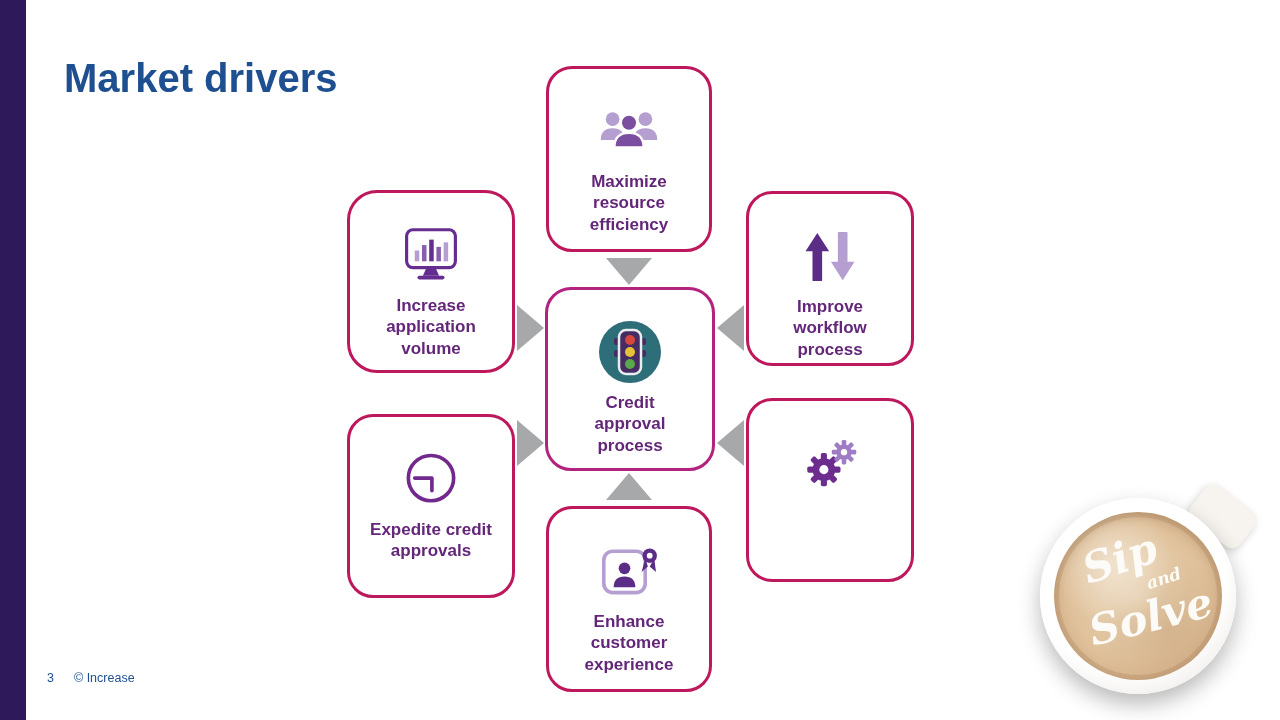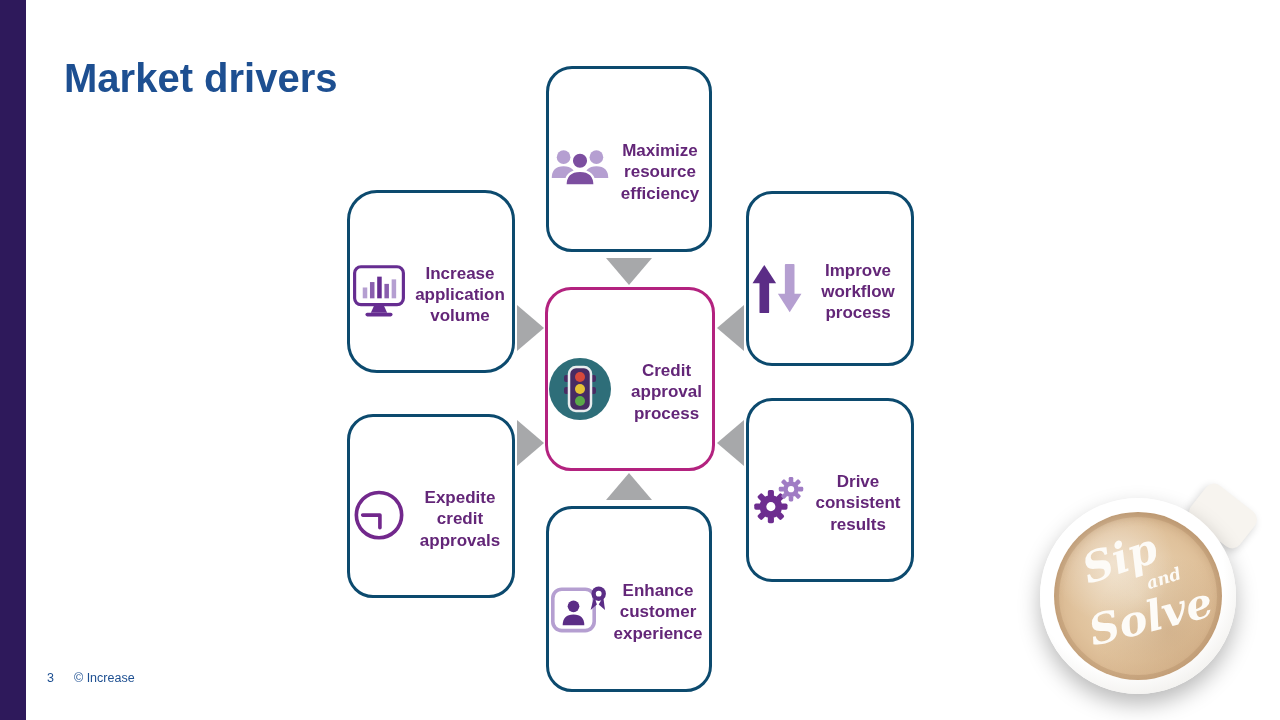--- a/index.html
+++ b/index.html
@@ -5,23 +5,23 @@
   * { margin:0; padding:0; box-sizing:border-box; }
   html,body { width:1280px; height:720px; }
   body { font-family:"Liberation Sans", sans-serif; background:#ffffff; }
 
   .slide { position:relative; width:1280px; height:720px; background:#ffffff; overflow:hidden; }
 
   .side-bar { position:absolute; left:0; top:0; width:26px; height:720px; background:#2e195b; }
 
   .title { position:absolute; left:64px; top:56px; font-size:40px; color:#1d4f91; font-weight:700; }
 
-  .node { position:absolute; background:#ffffff; border:3px solid #0c4a6e; border-radius:26px;
-          display:flex; flex-direction:row; align-items:center; padding-top:20px; }
-  .node-center { border-color:#b3227f;gap:9px; }
+  .node { position:absolute; background:#ffffff; border:3px solid #be185d; border-radius:26px;
+          display:flex; flex-direction:column; align-items:center; padding-top:28px; }
+  .node-center { border-color:#b3227f; }
   .node-icon { height:68px; display:flex; align-items:center; justify-content:center; }
   .node-label { margin-top:6px; font-size:17px; font-weight:bold; color:#632678;
                 text-align:center; line-height:1.25; width:122px; }
 
   .n-top         { left:546px; top:66px;  width:166px; height:186px; }
   .n-left-upper  { left:347px; top:190px; width:168px; height:183px;border-radius:30px; }
   .n-right-upper { left:746px; top:191px; width:168px; height:175px; }
   .n-left-lower  { left:347px; top:414px; width:168px; height:184px; }
   .n-right-lower { left:746px; top:398px; width:168px; height:184px; }
   .n-bottom      { left:546px; top:506px; width:166px; height:186px; }
@@ -148,21 +148,20 @@
           <rect x="-2.6" y="-14" width="5.2" height="6" rx="1.5" transform="rotate(135)"></rect>
           <rect x="-2.6" y="-14" width="5.2" height="6" rx="1.5" transform="rotate(180)"></rect>
           <rect x="-2.6" y="-14" width="5.2" height="6" rx="1.5" transform="rotate(225)"></rect>
           <rect x="-2.6" y="-14" width="5.2" height="6" rx="1.5" transform="rotate(270)"></rect>
           <rect x="-2.6" y="-14" width="5.2" height="6" rx="1.5" transform="rotate(315)"></rect>
           <circle r="9"></circle>
           <circle r="3.6" fill="#ffffff"></circle>
         </g>
       </svg>
     </div>
-    <div class="node-label">Drive consistent results</div>
   </div>
 
   <div class="node n-bottom">
     <div class="node-icon">
       <svg viewBox="0 0 64 60" width="58" height="54">
         <rect x="4" y="8" width="46" height="46" rx="10" fill="none" stroke="#b59fd1" stroke-width="4"></rect>
         <circle cx="27" cy="27" r="6.5" fill="#5b2d86"></circle>
         <path d="M15 48 q0 -12 12 -12 q12 0 12 12 z" fill="#5b2d86"></path>
         <g fill="#5b2d86">
           <polygon points="50,16 46,31 53,25"></polygon>

